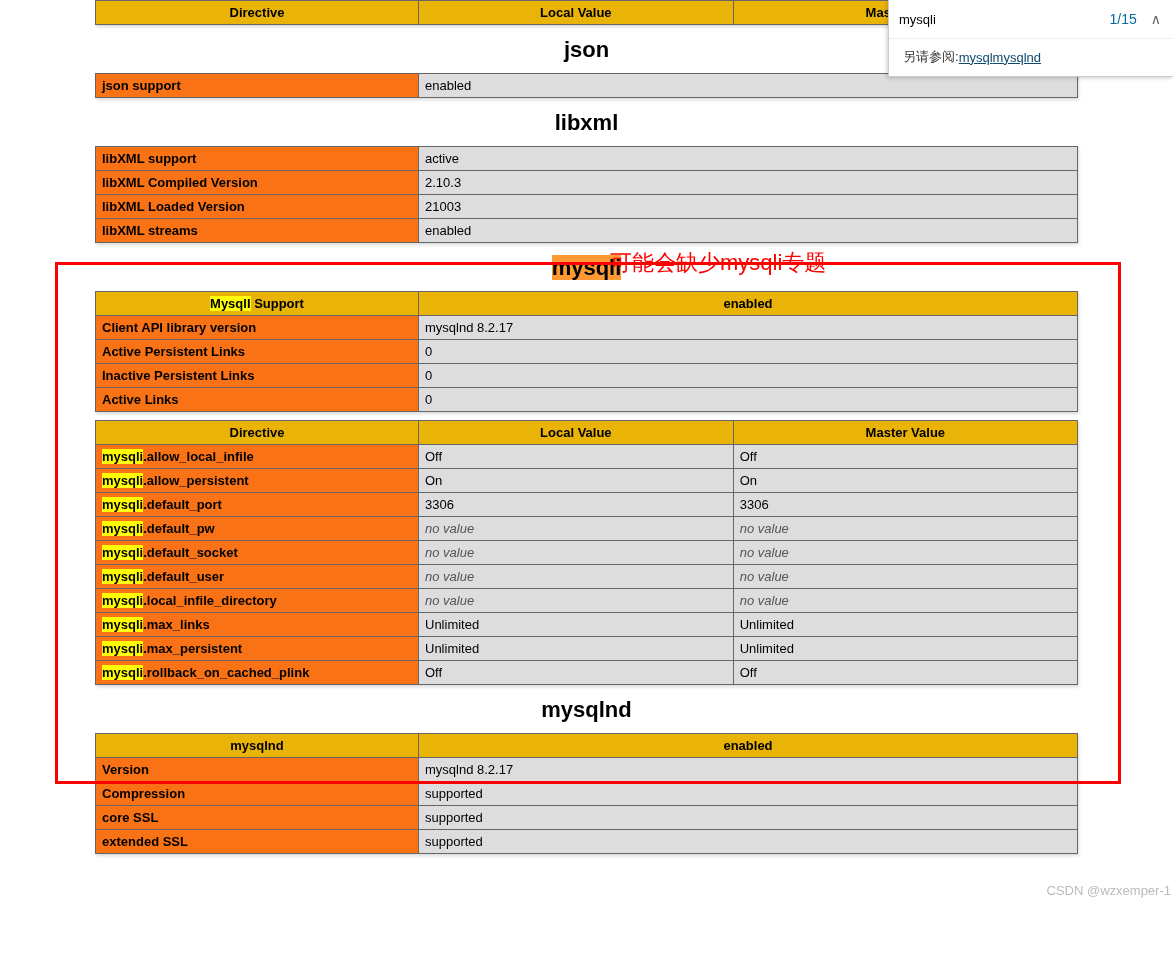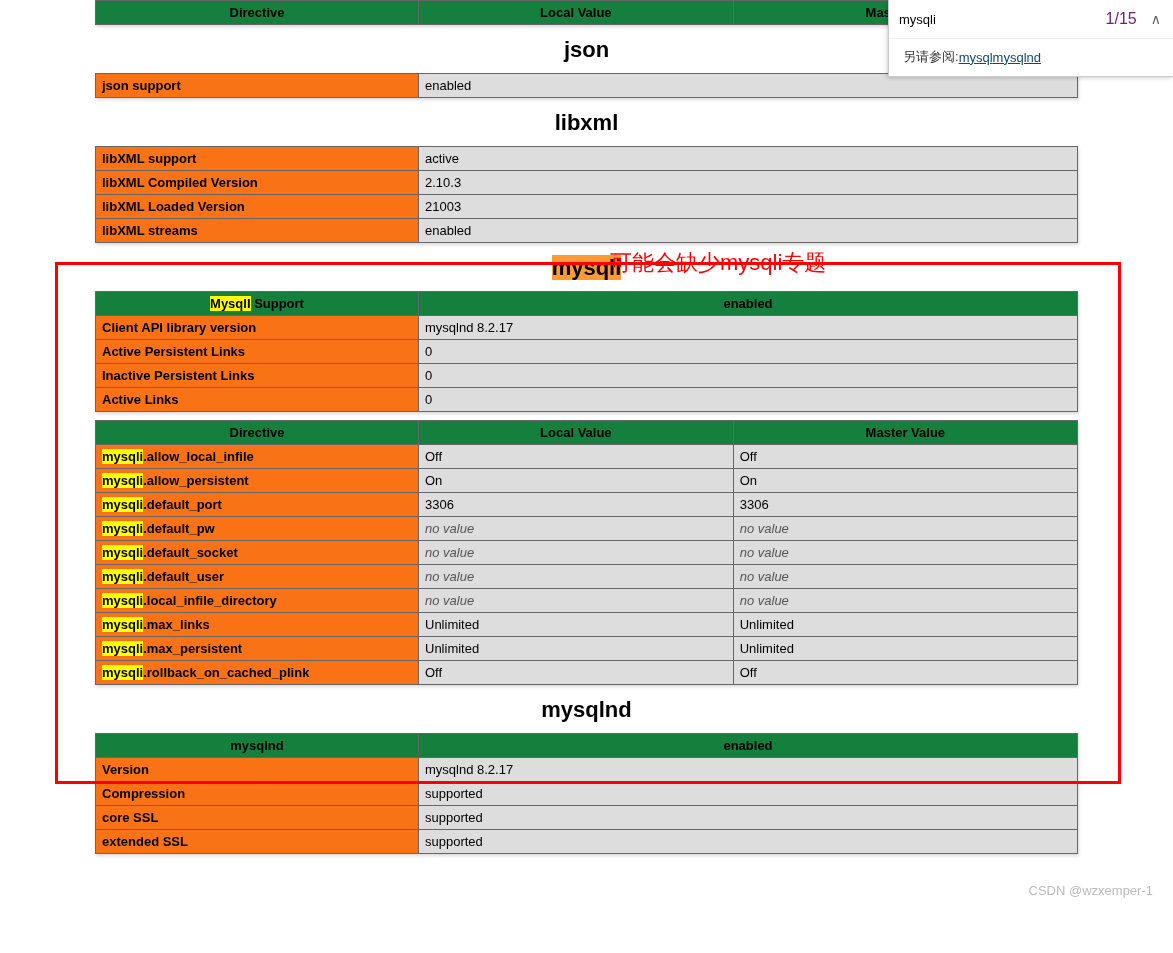--- a/index.html
+++ b/index.html
@@ -21,21 +21,21 @@
     box-shadow: 1px 2px 3px rgba(0,0,0,0.15);
   }
   td, th {
     border: 1px solid #666;
     padding: 4px 6px;
     text-align: left;
     vertical-align: middle;
     font-size: 13px;
   }
   th {
-    background: #15803d;
+    background: #eab308;
     font-weight: bold;
     text-align: center;
   }
   td.e {
     background: #f97316;
     font-weight: bold;
     width: 310px;
   }
   td.v {
     background: #ddd;
@@ -105,22 +105,22 @@
     border-bottom: 1px solid #eee;
   }
   .findbar-input {
     border: none;
     outline: none;
     flex: 1;
     font-size: 13px;
     background: transparent;
   }
   .findbar-count {
-    color: #701a75;
-    font-size: 16px;
+    color: #0369a1;
+    font-size: 14px;
     margin-right: 10px;
     text-align: right;
   }
   .findbar-chevron {
     color: #666;
     padding: 0 4px;
     cursor: pointer;
     font-size: 14px;
   }
   .findbar-row2 {
@@ -130,21 +130,21 @@
     padding: 0 14px;
   }
   .findbar-row2 .lbl { color: #333; }
   .findbar-row2 a {
     color: #0c4a6e;
     text-decoration: underline;
     cursor: pointer;
   }
   .watermark {
     position: absolute;
-    right: 20px;
+    right: 2px;
     bottom: 4px;
     color: #bbb;
     font-size: 13px;
     font-family: Arial, sans-serif;
     pointer-events: none;
   }
 </style>
 </head>
 <body>
 

